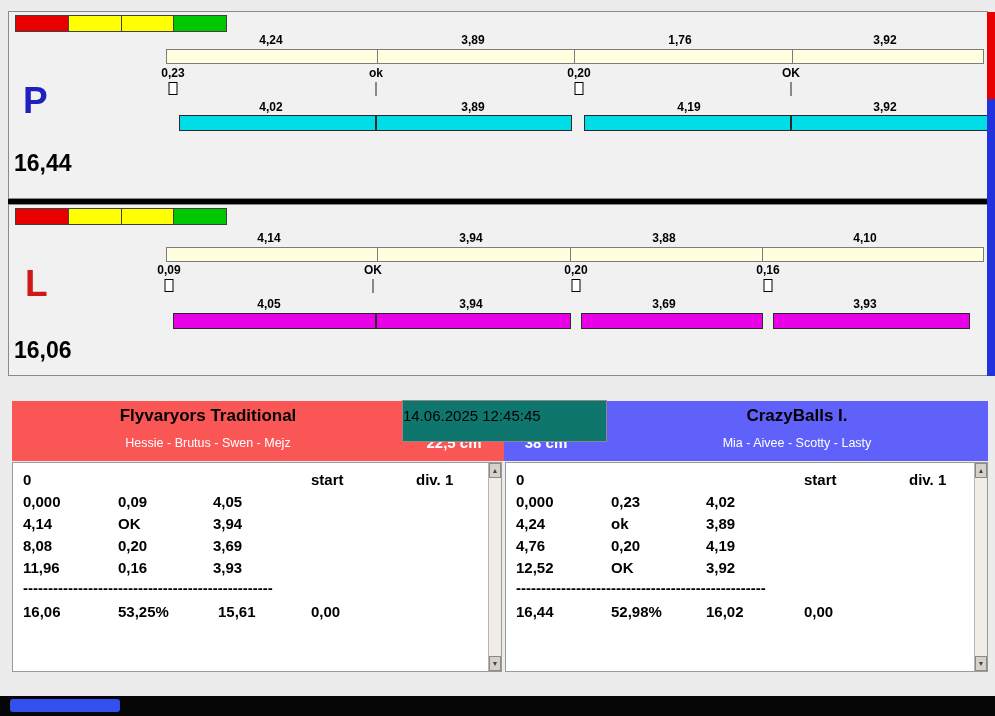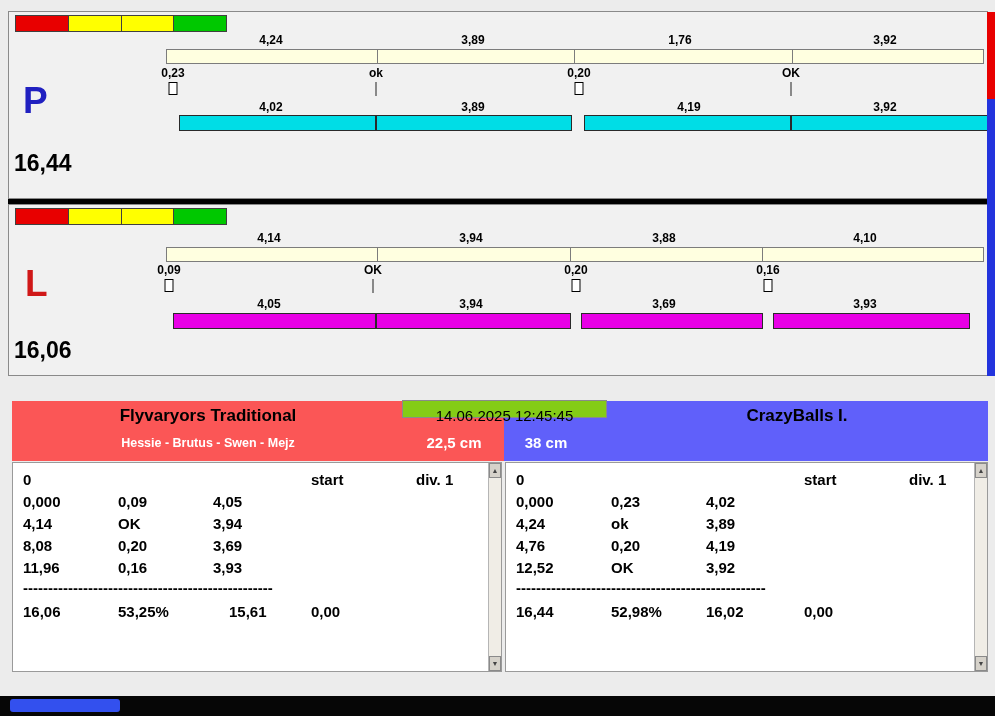--- a/index.html
+++ b/index.html
@@ -29,24 +29,24 @@
   .lane-letter { position:absolute; font-size:37px; font-weight:bold; line-height:1; }
   .lane-total { position:absolute; font-size:23px; font-weight:bold; color:#000; }
   .panel-divider { position:absolute; left:8px; top:199px; width:980px; height:5px; background:#000; }
 
   
   .rstrip { position:absolute; left:987px; width:8px; }
 
   
   .team-head { position:absolute; top:401px; height:60px; }
   .team-name { position:absolute; font-size:17px; font-weight:bold; color:#000; text-align:center; white-space:nowrap; }
-  .team-dogs { position:absolute; font-size:12.5px; font-weight:bold; color:#fff; text-align:center; white-space:nowrap; }
+  .team-dogs { position:absolute; font-size:12.5px; font-weight:normal; color:#fff; text-align:center; white-space:nowrap; }
   .team-height { position:absolute; font-size:15px; font-weight:bold; color:#fff; text-align:center; white-space:nowrap; }
-  .timestamp { position:absolute; left:402px; top:400px; width:205px; height:18px; background:#84cc16; border:1px solid #8a8a8a;
-               font-size:15px; color:#000; text-align:center; line-height:29px; z-index:5; }
+  .timestamp { position:absolute; left:402px; top:400px; width:205px; height:42px; background:#0f766e; border:1px solid #8a8a8a;
+               font-size:15px; color:#000; line-height:29px; z-index:5; }
 
   
   .score-table { position:absolute; top:462px; height:210px; background:#fff; border:1px solid #9a9a9a; }
   .trow { position:absolute; left:0; right:14px; height:22px; }
   .tcell { position:absolute; font-size:15px; font-weight:bold; color:#000; white-space:nowrap; }
   .sep { overflow:hidden; width:282px; letter-spacing:0px; }
   .vscroll { position:absolute; right:0; top:0; bottom:0; width:13px; background:#f0ede6; border-left:1px solid #b5b5b5; }
   .sbtn { position:absolute; left:0; width:12px; height:15px; background:#d6d2ca; border:1px solid #8a8a8a; font-size:7px; color:#444;
           text-align:center; line-height:13px; }
   .sbtn.top { top:0; }
@@ -157,20 +157,21 @@
 
   <div class="team-head" style="left: 12px; width: 492px; background: rgb(251, 86, 86);">
     <div class="team-name" style="left:0;top:5px;width:392px">Flyvaryors Traditional</div>
     <div class="team-dogs" style="left:0;top:35px;width:392px">Hessie - Brutus - Swen - Mejz</div>
     <div class="team-height" style="left:392px;top:33px;width:100px">22,5 cm</div>
   </div>
 
   <div class="team-head" style="left: 504px; width: 484px; background: rgb(96, 96, 250);">
     <div class="team-height" style="left:0;top:33px;width:84px">38 cm</div>
     <div class="team-name" style="left:102px;top:5px;width:382px">CrazyBalls I.</div>
+    <div class="team-dogs" style="left:102px;top:35px;width:382px">Mia - Aivee - Scotty - Lasty</div>
   </div>
 
   <div class="timestamp">14.06.2025 12:45:45</div>
 
   <div class="score-table" style="left:12px;top:462px;width:490px">
     <div class="trow" style="top:8px">
       <span class="tcell" style="left:10px">0</span>
       <span class="tcell" style="left:298px">start</span>
       <span class="tcell" style="left:403px">div. 1</span>
     </div>
@@ -193,21 +194,21 @@
       <span class="tcell" style="left:10px">11,96</span>
       <span class="tcell" style="left:105px">0,16</span>
       <span class="tcell" style="left:200px">3,93</span>
     </div>
     <div class="trow" style="top:116px">
       <span class="tcell sep" style="left:10px">--------------------------------------------------</span>
     </div>
     <div class="trow" style="top:140px">
       <span class="tcell" style="left:10px">16,06</span>
       <span class="tcell" style="left:105px">53,25%</span>
-      <span class="tcell" style="left:216px">15,61</span>
+      <span class="tcell" style="left:205px">15,61</span>
       <span class="tcell" style="left:298px">0,00</span>
     </div>
     <div class="vscroll">
       <div class="sbtn top">▲</div>
       <div class="sbtn bottom">▼</div>
     </div>
   </div>
 
   <div class="score-table" style="left:505px;top:462px;width:483px">
     <div class="trow" style="top:8px">

